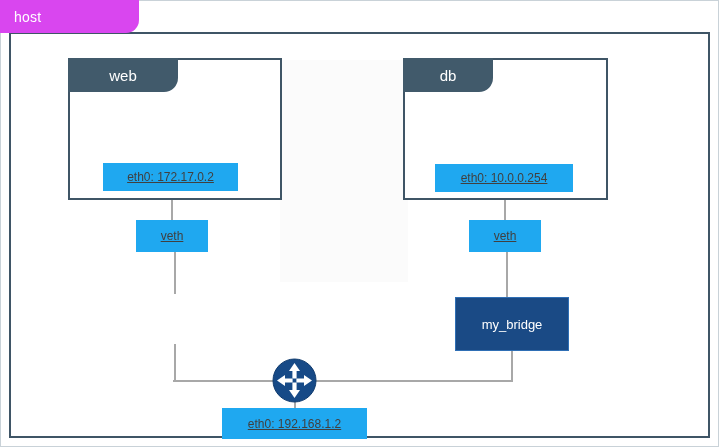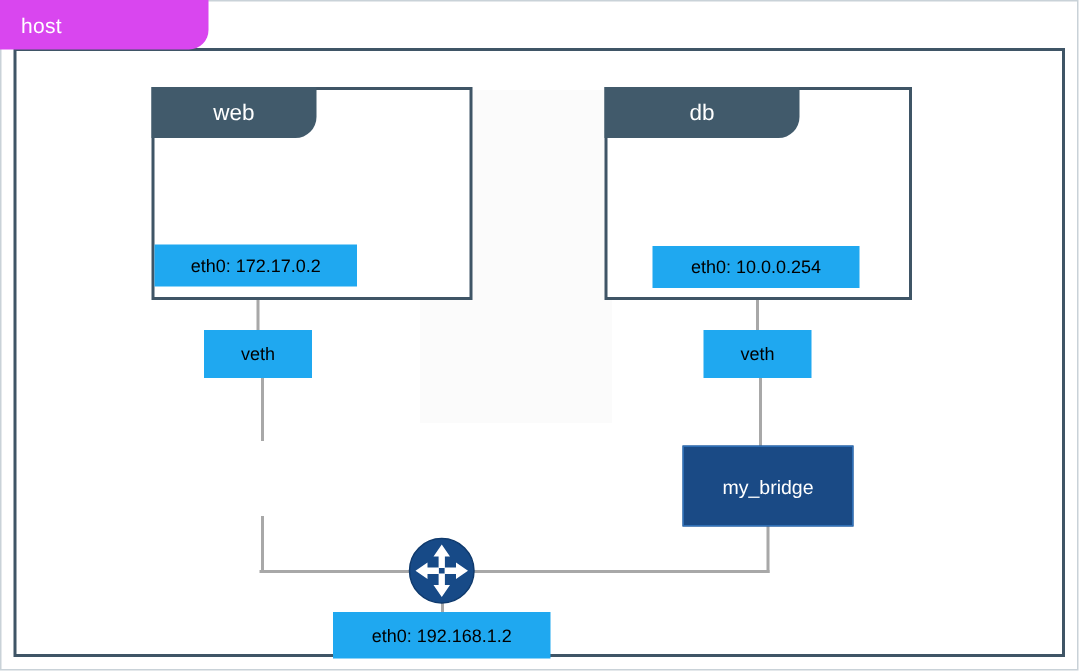--- a/index.html
+++ b/index.html
@@ -75,53 +75,54 @@
     background: #fbfbfb;
   }
 
   
   .container-box {
     position: absolute;
     background: #ffffff;
     border: 2px solid #3f5566;
     box-sizing: border-box;
   }
-  .container-box.web { left: 68px;  top: 58px; width: 214px; height: 142px; margin-left: 33px; }
+  .container-box.web { left: 68px;  top: 58px; width: 214px; height: 142px; }
   .container-box.db  { left: 403px; top: 58px; width: 205px; height: 142px; }
 
   .container-tab {
     position: absolute;
     left: -2px;
     top: -2px;
     height: 34px;
     background: #415a6b;
     border-bottom-right-radius: 14px;
     display: flex;
     align-items: center;
     justify-content: center;
     box-sizing: border-box;
   }
   .container-tab.web { width: 110px; }
-  .container-tab.db  { width: 130px; }
+  .container-tab.db  { width: 90px; }
   .container-tab-label {
     color: #ffffff;
     font-size: 15px;
   }
 
   
   .iface-badge {
     position: absolute;
     background: #1fa8f0;
-    color: #000000;
+    color: #404040;
     display: flex;
     align-items: center;
     justify-content: center;
     font-size: 12px;
     box-sizing: border-box;
     white-space: nowrap;
+    text-decoration: underline;
   }
   .iface-badge.eth-web  { left: 103px; top: 163px; width: 135px; height: 28px; }
   .iface-badge.eth-db   { left: 435px; top: 164px; width: 138px; height: 28px; }
   .iface-badge.veth-left  { left: 136px; top: 220px; width: 72px; height: 32px; }
   .iface-badge.veth-right { left: 469px; top: 220px; width: 72px; height: 32px; }
   .iface-badge.eth-host   { left: 222px; top: 408px; width: 145px; height: 31px; }
 
   
   .bridge-box {
     position: absolute;

